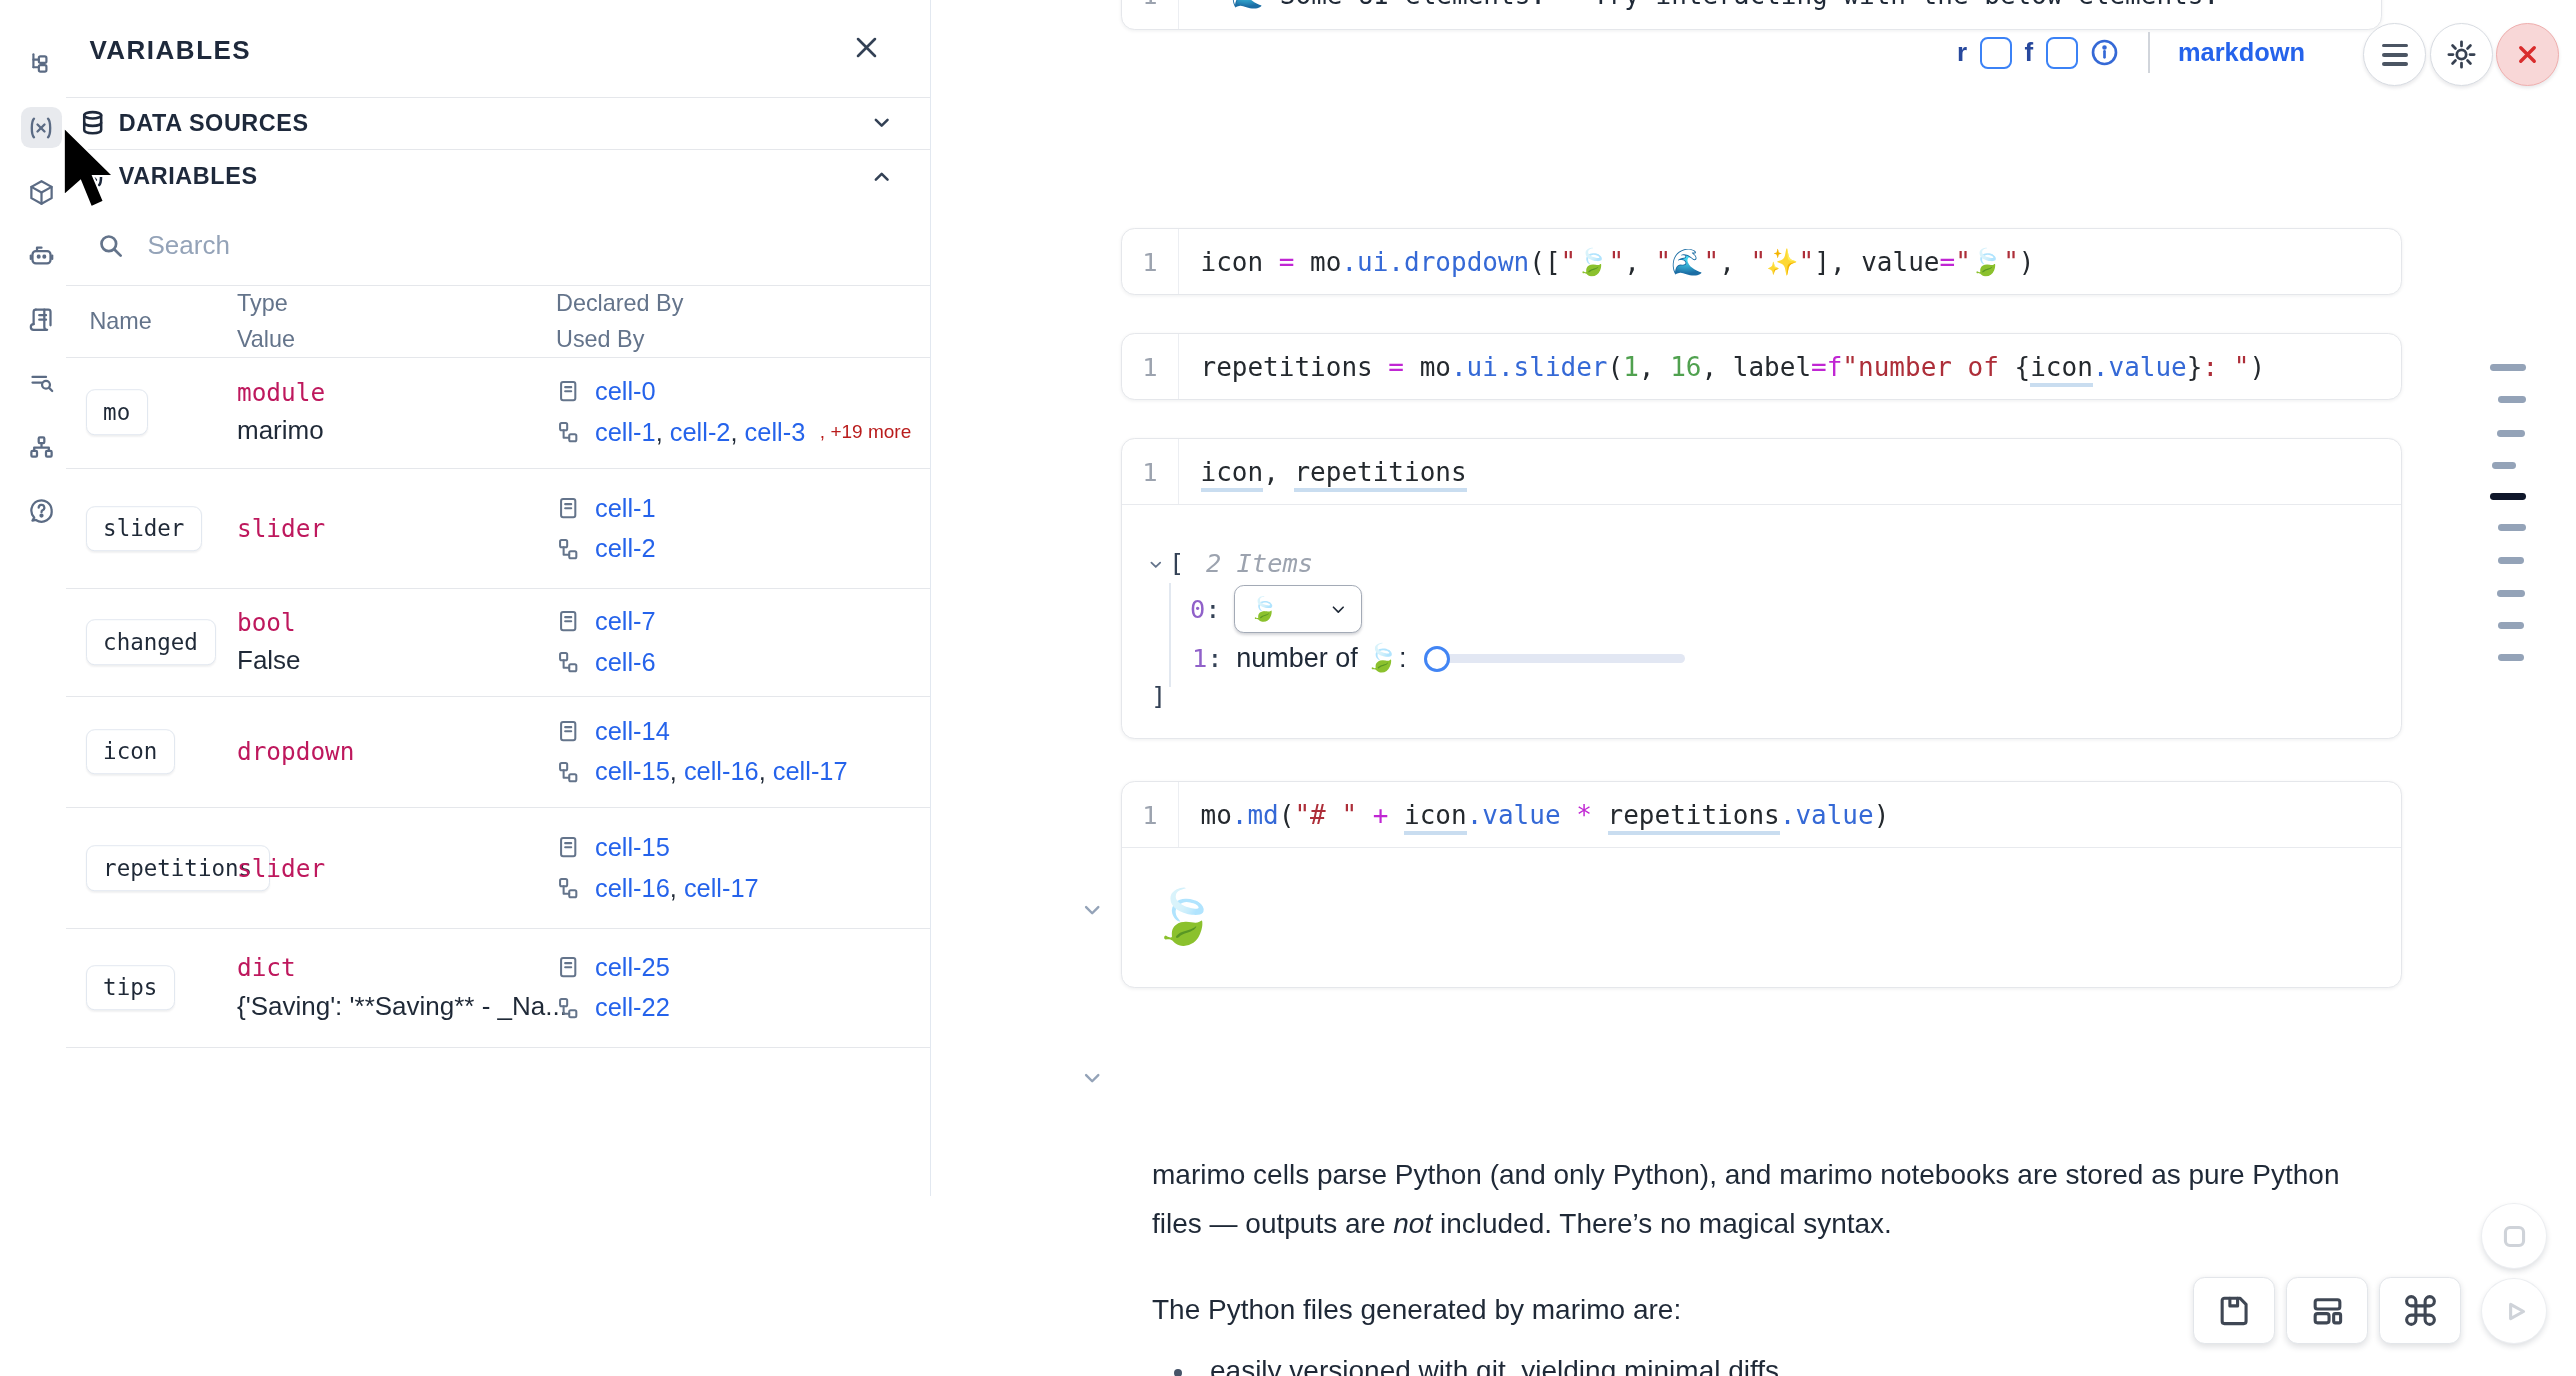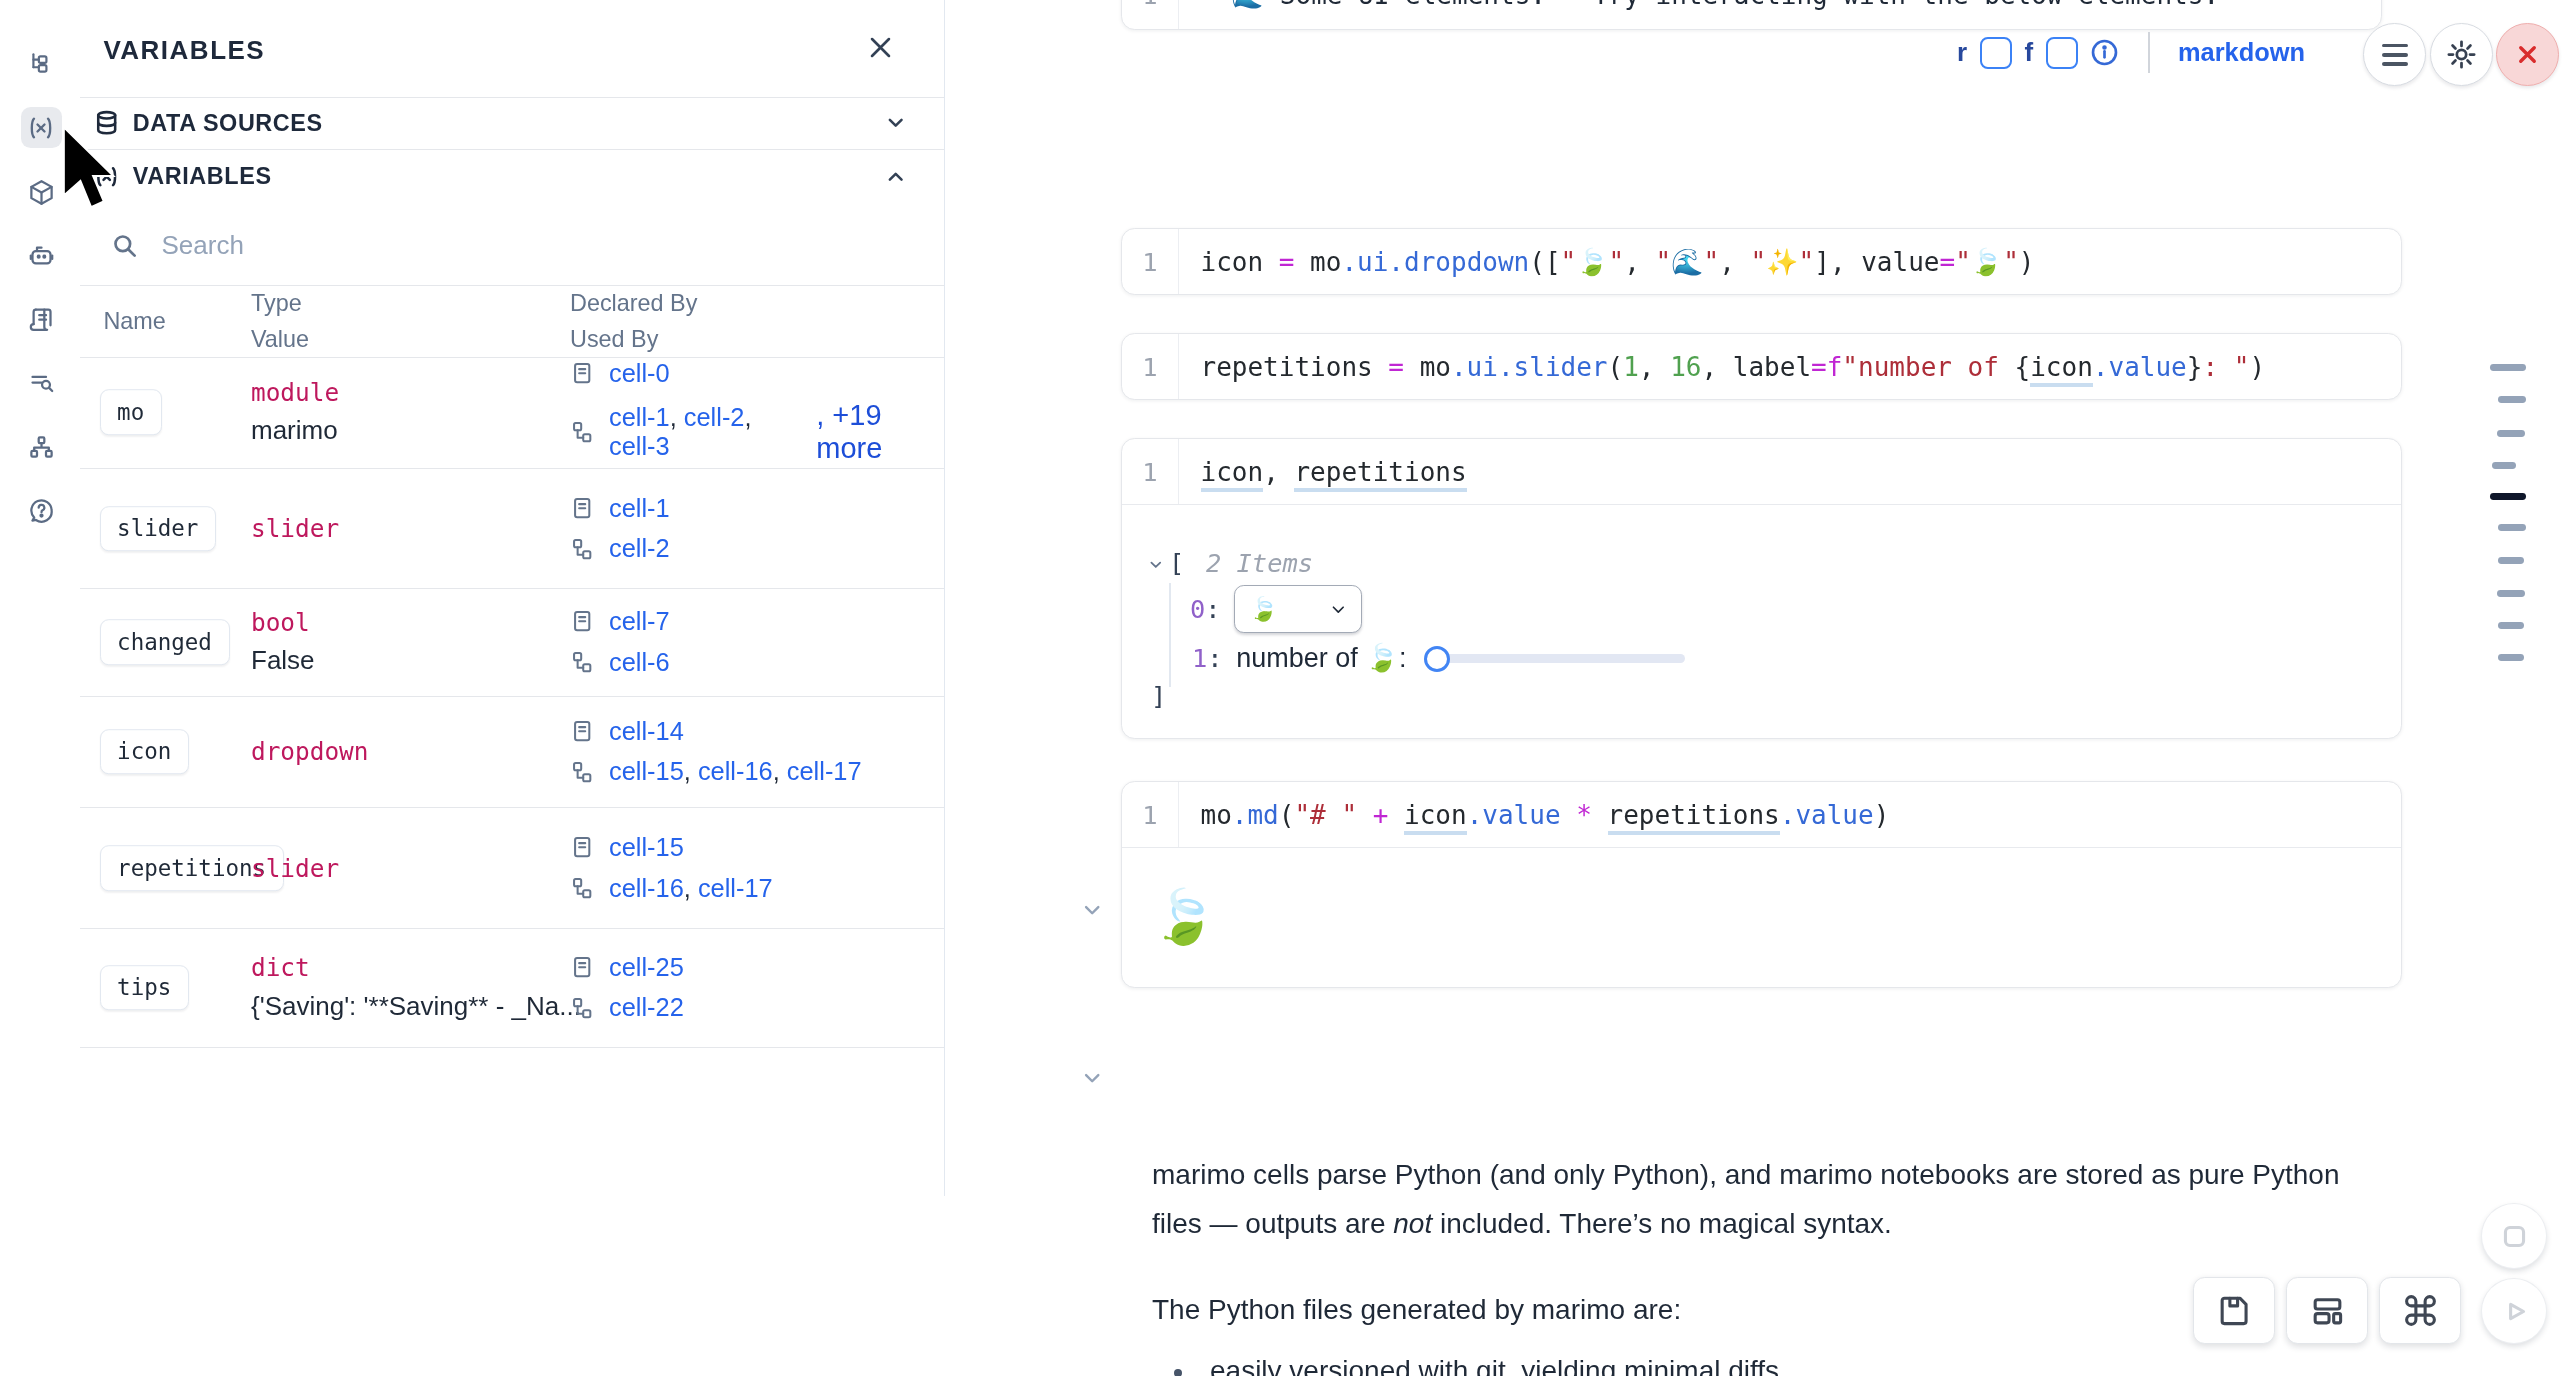--- a/index.html
+++ b/index.html
@@ -8,21 +8,21 @@
   svg{display:block}
 
   
   .rail{position:absolute;left:0;top:0;width:81px;height:1377px;background:#fff}
   .rail-btn{position:absolute;left:20.5px;width:41px;height:41px;border-radius:9.8px;
             display:flex;align-items:center;justify-content:center}
   .rail-btn.active{background:#e8eaee}
   .rail-btn svg{stroke:#5b6b84;fill:none;stroke-width:2;stroke-linecap:round;stroke-linejoin:round}
 
   
-  .panel{position:absolute;left:80px;top:0;width:864px;height:1196px;background:#fff;
+  .panel{position:absolute;left:66px;top:0;width:864px;height:1196px;background:#fff;
          border-right:1.5px solid #e2e8f0}
   .panel-title-row{position:absolute;left:0;top:0;width:100%;height:97px;border-bottom:1.5px solid #e5e7eb}
   .panel-title{position:absolute;left:23.4px;top:35px;font-size:26px;font-weight:700;
                letter-spacing:1.5px;color:#1e293b}
   .panel-close{position:absolute;right:47px;top:33px;width:31px;height:31px;cursor:pointer}
   .panel-close svg{stroke:#334155;stroke-width:2.2;fill:none;stroke-linecap:round}
 
   .sect-row{position:absolute;left:0;width:100%;display:flex;align-items:center;cursor:pointer}
   .sect-row.ds{top:97px;height:52px;border-bottom:1.5px solid #e5e7eb}
   .sect-row.vars{top:148px;height:57px}
@@ -53,21 +53,21 @@
   .vmid{position:absolute;left:171px;top:0;height:100%;display:flex;flex-direction:column;
         justify-content:center;gap:8.8px}
   .vtype{font-family:"DejaVu Sans Mono",monospace;font-size:24.4px;color:#be185d}
   .vvalue{font-size:26px;color:#1f2937}
   .vvalue:empty{display:none}
   .vlinks{position:absolute;left:490px;top:0;height:100%;display:flex;flex-direction:column;
           justify-content:center;gap:11.7px}
   .linkline{display:flex;align-items:center;gap:14.6px;font-size:25.4px}
   .linkline svg{stroke:#64748b;fill:none;stroke-width:2;stroke-linecap:round;stroke-linejoin:round;flex:none}
   .cell-link{color:#2563eb;text-decoration:none;cursor:pointer}
-  .vmore{color:#1d4ed8;font-size:29px}
+  .vmore{color:#b91c1c;font-size:19px}
   .vmore:empty{display:none}
   .vmore::before{content:", "}
 
   
   .cursor{position:absolute;left:59px;top:125px;z-index:50;pointer-events:none}
 
   
   .cell{position:absolute;background:#fff;border:1.5px solid #e5e7eb;border-radius:13.7px;
         box-shadow:0 1px 3.9px rgba(15,23,42,.07)}
   .coderow{display:flex;align-items:center;height:65px}

